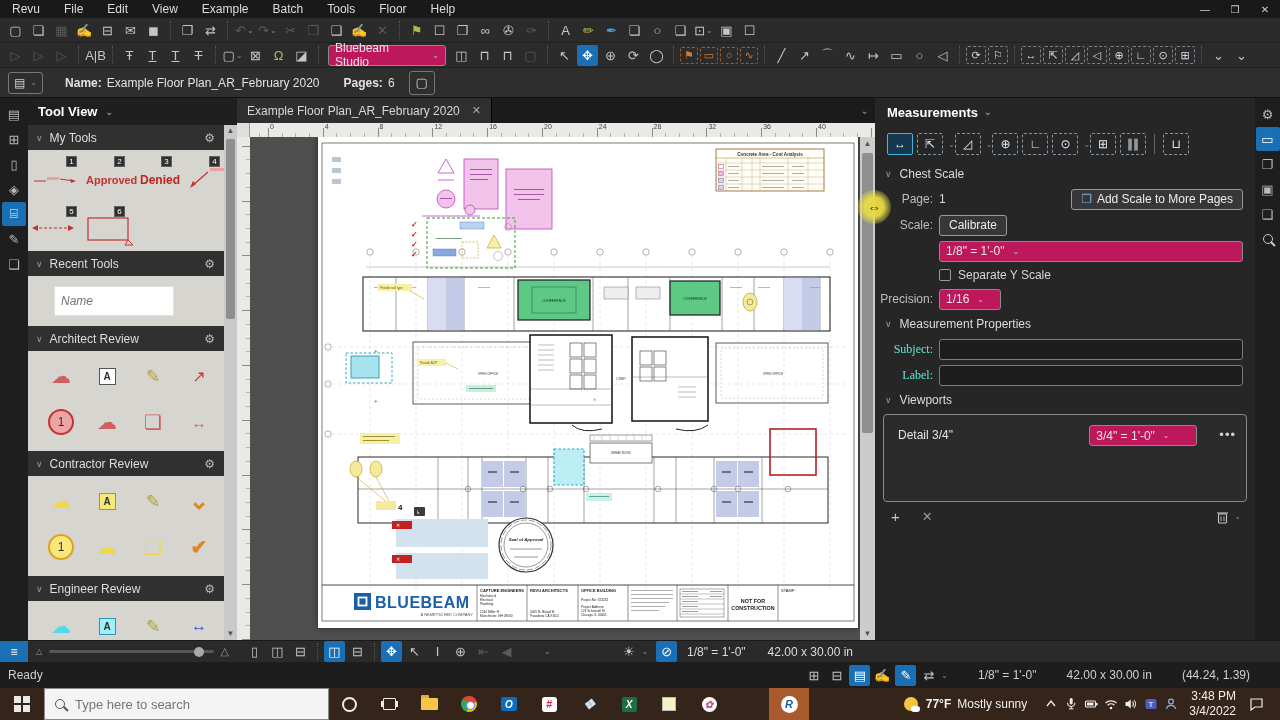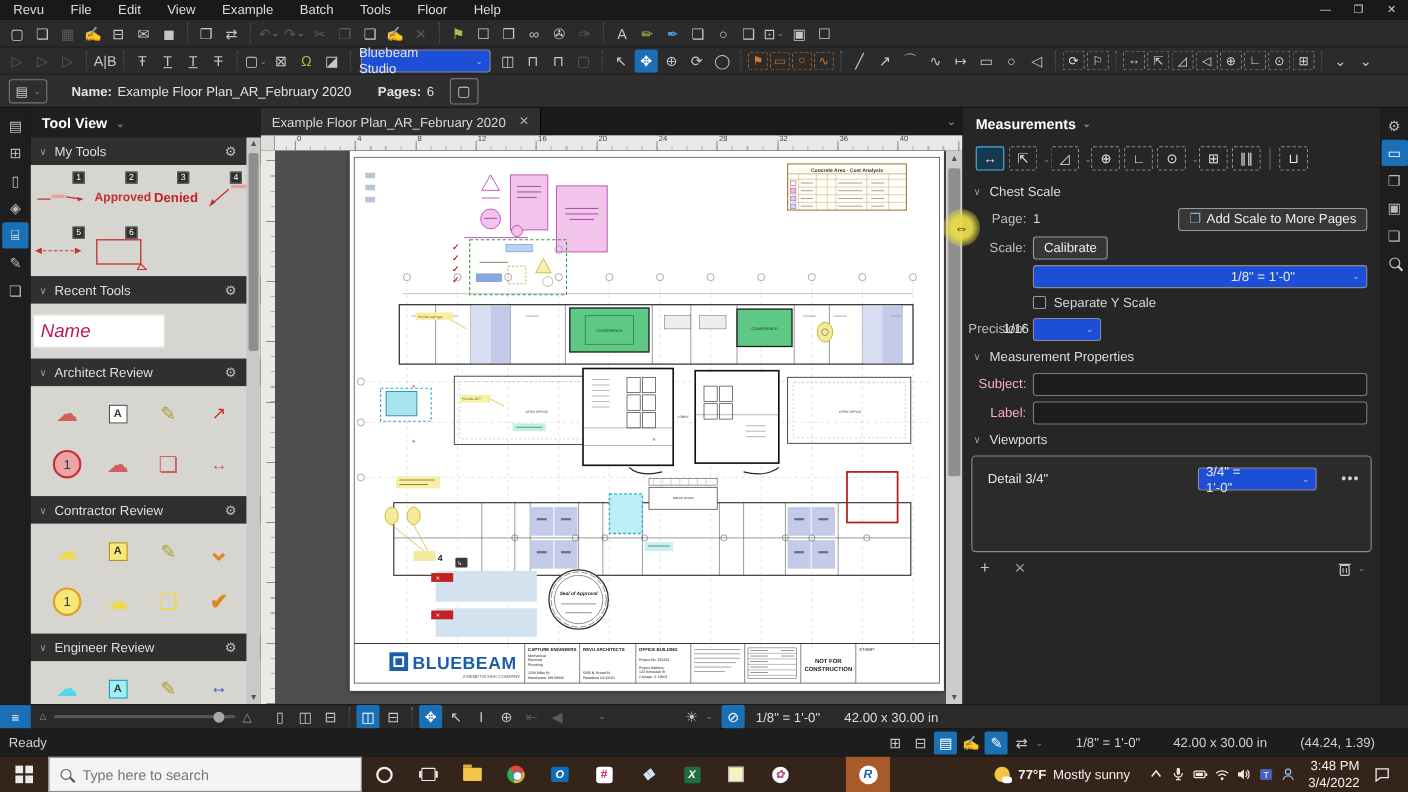--- a/index.html
+++ b/index.html
@@ -19,21 +19,21 @@
   .ibtn.d { color:#5a5a5a; }
   .ibtn.a { background:#1a6fb5; color:#fff; }
   .ibtn.y { color:#b8b84a; }
   .ibtn.b { color:#4f9cd6; }
   .ibtn.o { color:#cf7a35; border:1px dashed #a55a20; min-width:18px; height:17px; font-size:11px; }
   .ibtn.m { border:1px dashed #77828e; min-width:20px; height:18px; font-size:11px; color:#d8dde2; }
   .ibtn.u { text-decoration:underline; }
   .ibtn.st { text-decoration:line-through; }
   .chev { font-size:8px; color:#8a8a8a; margin-left:1px; }
   .tsep { width:0; height:18px; border-left:1px dotted #585858; margin:0 5px; }
-  .dd { display:inline-flex; align-items:center; justify-content:flex-end; background:#1d4ed8; border:1px solid #8a8a8a; border-radius:3px; color:#e6e6e6; font-size:12px; padding:0 6px; height:21px;gap:44px; }
+  .dd { display:inline-flex; align-items:center; justify-content:flex-start; background:#be185d; border:1px solid #8a8a8a; border-radius:3px; color:#e6e6e6; font-size:12px; padding:0 6px; height:21px; }
   .dd .chev { margin-left:8px; color:#c0c0c0; }
   .dd-studio { width:118px; margin:0 4px; }
 
   
   .namebar { height:30px; background:#2e2e2e; display:flex; align-items:center; padding:0 8px; flex:none; color:#e2e2e2; font-size:12px; border-bottom:1px solid #111; }
   .nb-docbtn { display:flex; align-items:center; border:1px solid #777; border-radius:3px; height:22px; padding:0 5px; color:#cfcfcf; margin-right:22px; }
   .nb-docbtn .g { font-size:12px; margin-right:4px; }
   .nb-label { font-weight:bold; margin-right:5px; }
   .nb-value { margin-right:24px; }
   .nb-newpage { border:1px solid #777; border-radius:3px; height:24px; width:26px; display:flex; align-items:center; justify-content:center; color:#cfcfcf; margin-left:14px; font-size:13px; }
@@ -67,21 +67,21 @@
   .rev .g-check, .rev .g-corner-check { color:#e08820 !important; font-weight:bold; font-size:20px; }
   .rev .g-corner-check { font-size:24px; }
   .rev .g-dimension { font-size:15px; }
   .rev-cyan .g-dim-arrow { color:#3858c8 !important; font-size:16px; }
   .tbx { width:17px; height:17px; border:1.5px solid #555; display:flex; align-items:center; justify-content:center; font-size:10px; font-weight:bold; color:#333; background:#fff; }
   .rev-yellow .tbx { background:#f8e87a; border-color:#b99020; }
   .rev-cyan .tbx { background:#9ff0f8; border-color:#2a9ab0; }
   .ncirc { width:26px; height:26px; border-radius:50%; display:flex; align-items:center; justify-content:center; font-size:12px; color:#333; }
   .rev-red .ncirc { border:2.5px solid #c23333; background:#eda4a4; }
   .rev-yellow .ncirc { border:2.5px solid #e0a020; background:#f8e87a; }
-  .ghost-box { position:absolute; left:2px; top:10px; width:120px; height:30px; background:#fff; border:1px solid #e0e0dc; color:#be185d; font-style:italic; font-size:17px; display:flex; align-items:center; padding-left:6px; }
+  .ghost-box { position:absolute; left:26px; top:10px; width:120px; height:30px; background:#fff; border:1px solid #e0e0dc; color:#737373; font-style:italic; font-size:12px; display:flex; align-items:center; padding-left:6px; }
   .lp-scroll { position:absolute; right:0; top:27px; bottom:0; width:13px; background:#c9c9c9; display:flex; flex-direction:column; align-items:center; }
   .lp-scroll .arr { color:#555; font-size:8px; height:12px; line-height:12px; }
   .lp-scroll .thumb { width:9px; background:#8f8f8f; border-radius:2px; flex:none; }
   .sp { flex:1; }
 
   
   .doc-area { flex:1; display:flex; flex-direction:column; min-width:0; }
   .tab-bar { height:25px; background:#1b1b1b; display:flex; align-items:center; flex:none; }
   .doc-tab { height:25px; background:#2f2f2f; color:#d8d8d8; font-size:12px; display:flex; align-items:center; padding:0 10px; border-right:1px solid #000; }
   .doc-tab .x { margin-left:12px; color:#aaa; font-size:11px; }
@@ -111,21 +111,21 @@
   .rp-header { height:28px; display:flex; align-items:center; padding:0 12px; font-size:13px; font-weight:bold; color:#fff; }
   .rp-header .chev { font-size:9px; margin-left:6px; }
   .rp-tools { height:36px; display:flex; align-items:center; padding:0 12px; }
   .rp-tools .mtool { width:26px; height:22px; border:1px dashed #8494a4; border-radius:2px; display:flex; align-items:center; justify-content:center; color:#e2e8ee; font-size:12px; margin-right:4px; }
   .rp-tools .mtool.active { border:1px solid #4ab0e8; background:#16384f; }
   .rp-tools .msep { width:0; height:20px; border-left:1px solid #666; margin:0 8px 0 4px; }
   .rp-sec { height:24px; display:flex; align-items:center; padding:0 10px; color:#dcdcdc; }
   .rp-sec .vchev { font-size:9px; color:#9a9a9a; margin-right:8px; }
   .rp-row { display:flex; align-items:center; min-height:26px; padding:0 12px 0 0; }
   .rp-lab { width:58px; text-align:right; color:#bdbdbd; flex:none; margin-right:6px; }
-  .rp-lab.dim { color:#f9a8d4; }
+  .rp-lab.dim { color:#5eead4;font-family:Liberation Serif, serif; }
   .btn { background:#373737; border:1px solid #9a9a9a; border-radius:3px; color:#ececec; font-size:12px; height:21px; display:inline-flex; align-items:center; padding:0 9px; }
   .btn .bg { color:#7ab0e0; margin-right:5px; font-size:12px; }
   .radio { width:13px; height:13px; border-radius:50%; border:1.5px solid #cfcfcf; display:inline-flex; align-items:center; justify-content:center; margin-right:6px; }
   .radio.sel::after { content:""; width:6px; height:6px; border-radius:50%; background:#fff; }
   .checkbox { width:12px; height:12px; border:1px solid #9a9a9a; border-radius:2px; margin-right:7px; background:#242424; }
   .tinput { flex:1; background:#1d1d1d; border:1px solid #7c7c7c; border-radius:3px; height:21px; color:#eee; font-size:12px; padding:0 5px; font-family:"Liberation Sans",sans-serif; }
   .rp-select { flex:1; }
   .vp-box { margin:2px 8px 0 8px; border:1px solid #8a8a8a; border-radius:4px; background:#2b2b2b; height:88px; padding:10px 10px 0 14px; display:flex; align-items:flex-start; }
   .vp-name { flex:1; color:#e4e4e4; padding-top:3px; }
   .vp-dd { width:108px; }

